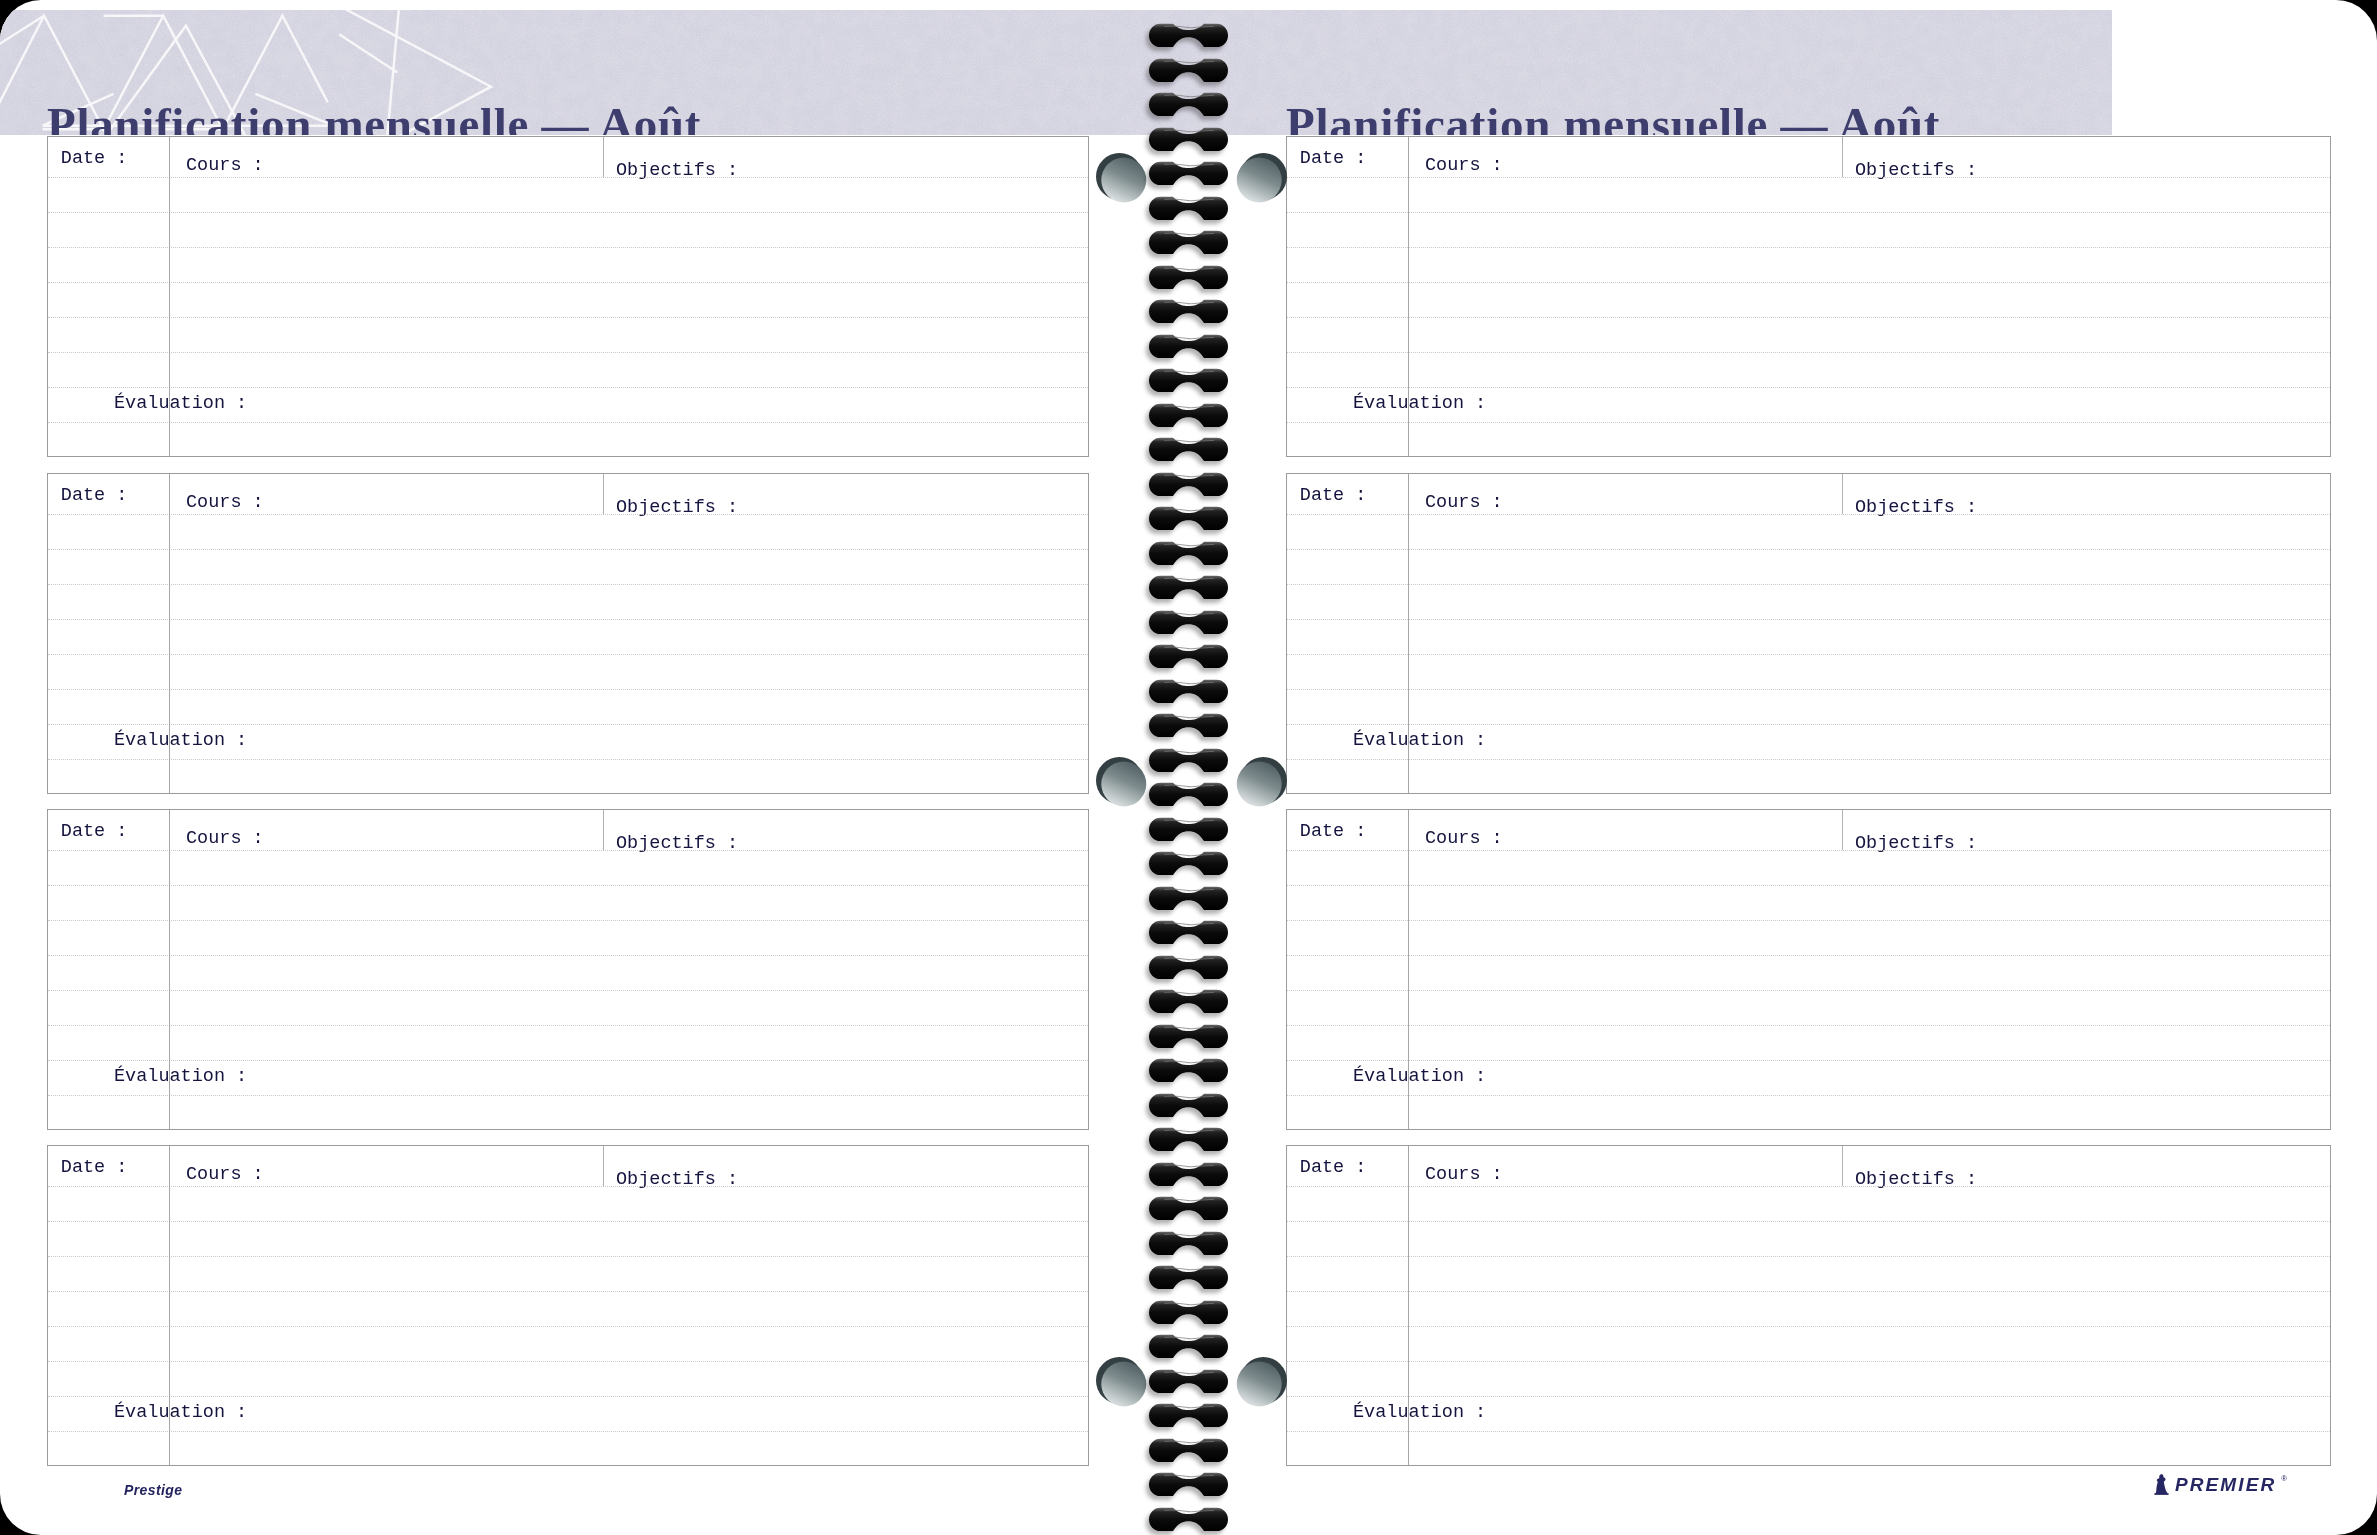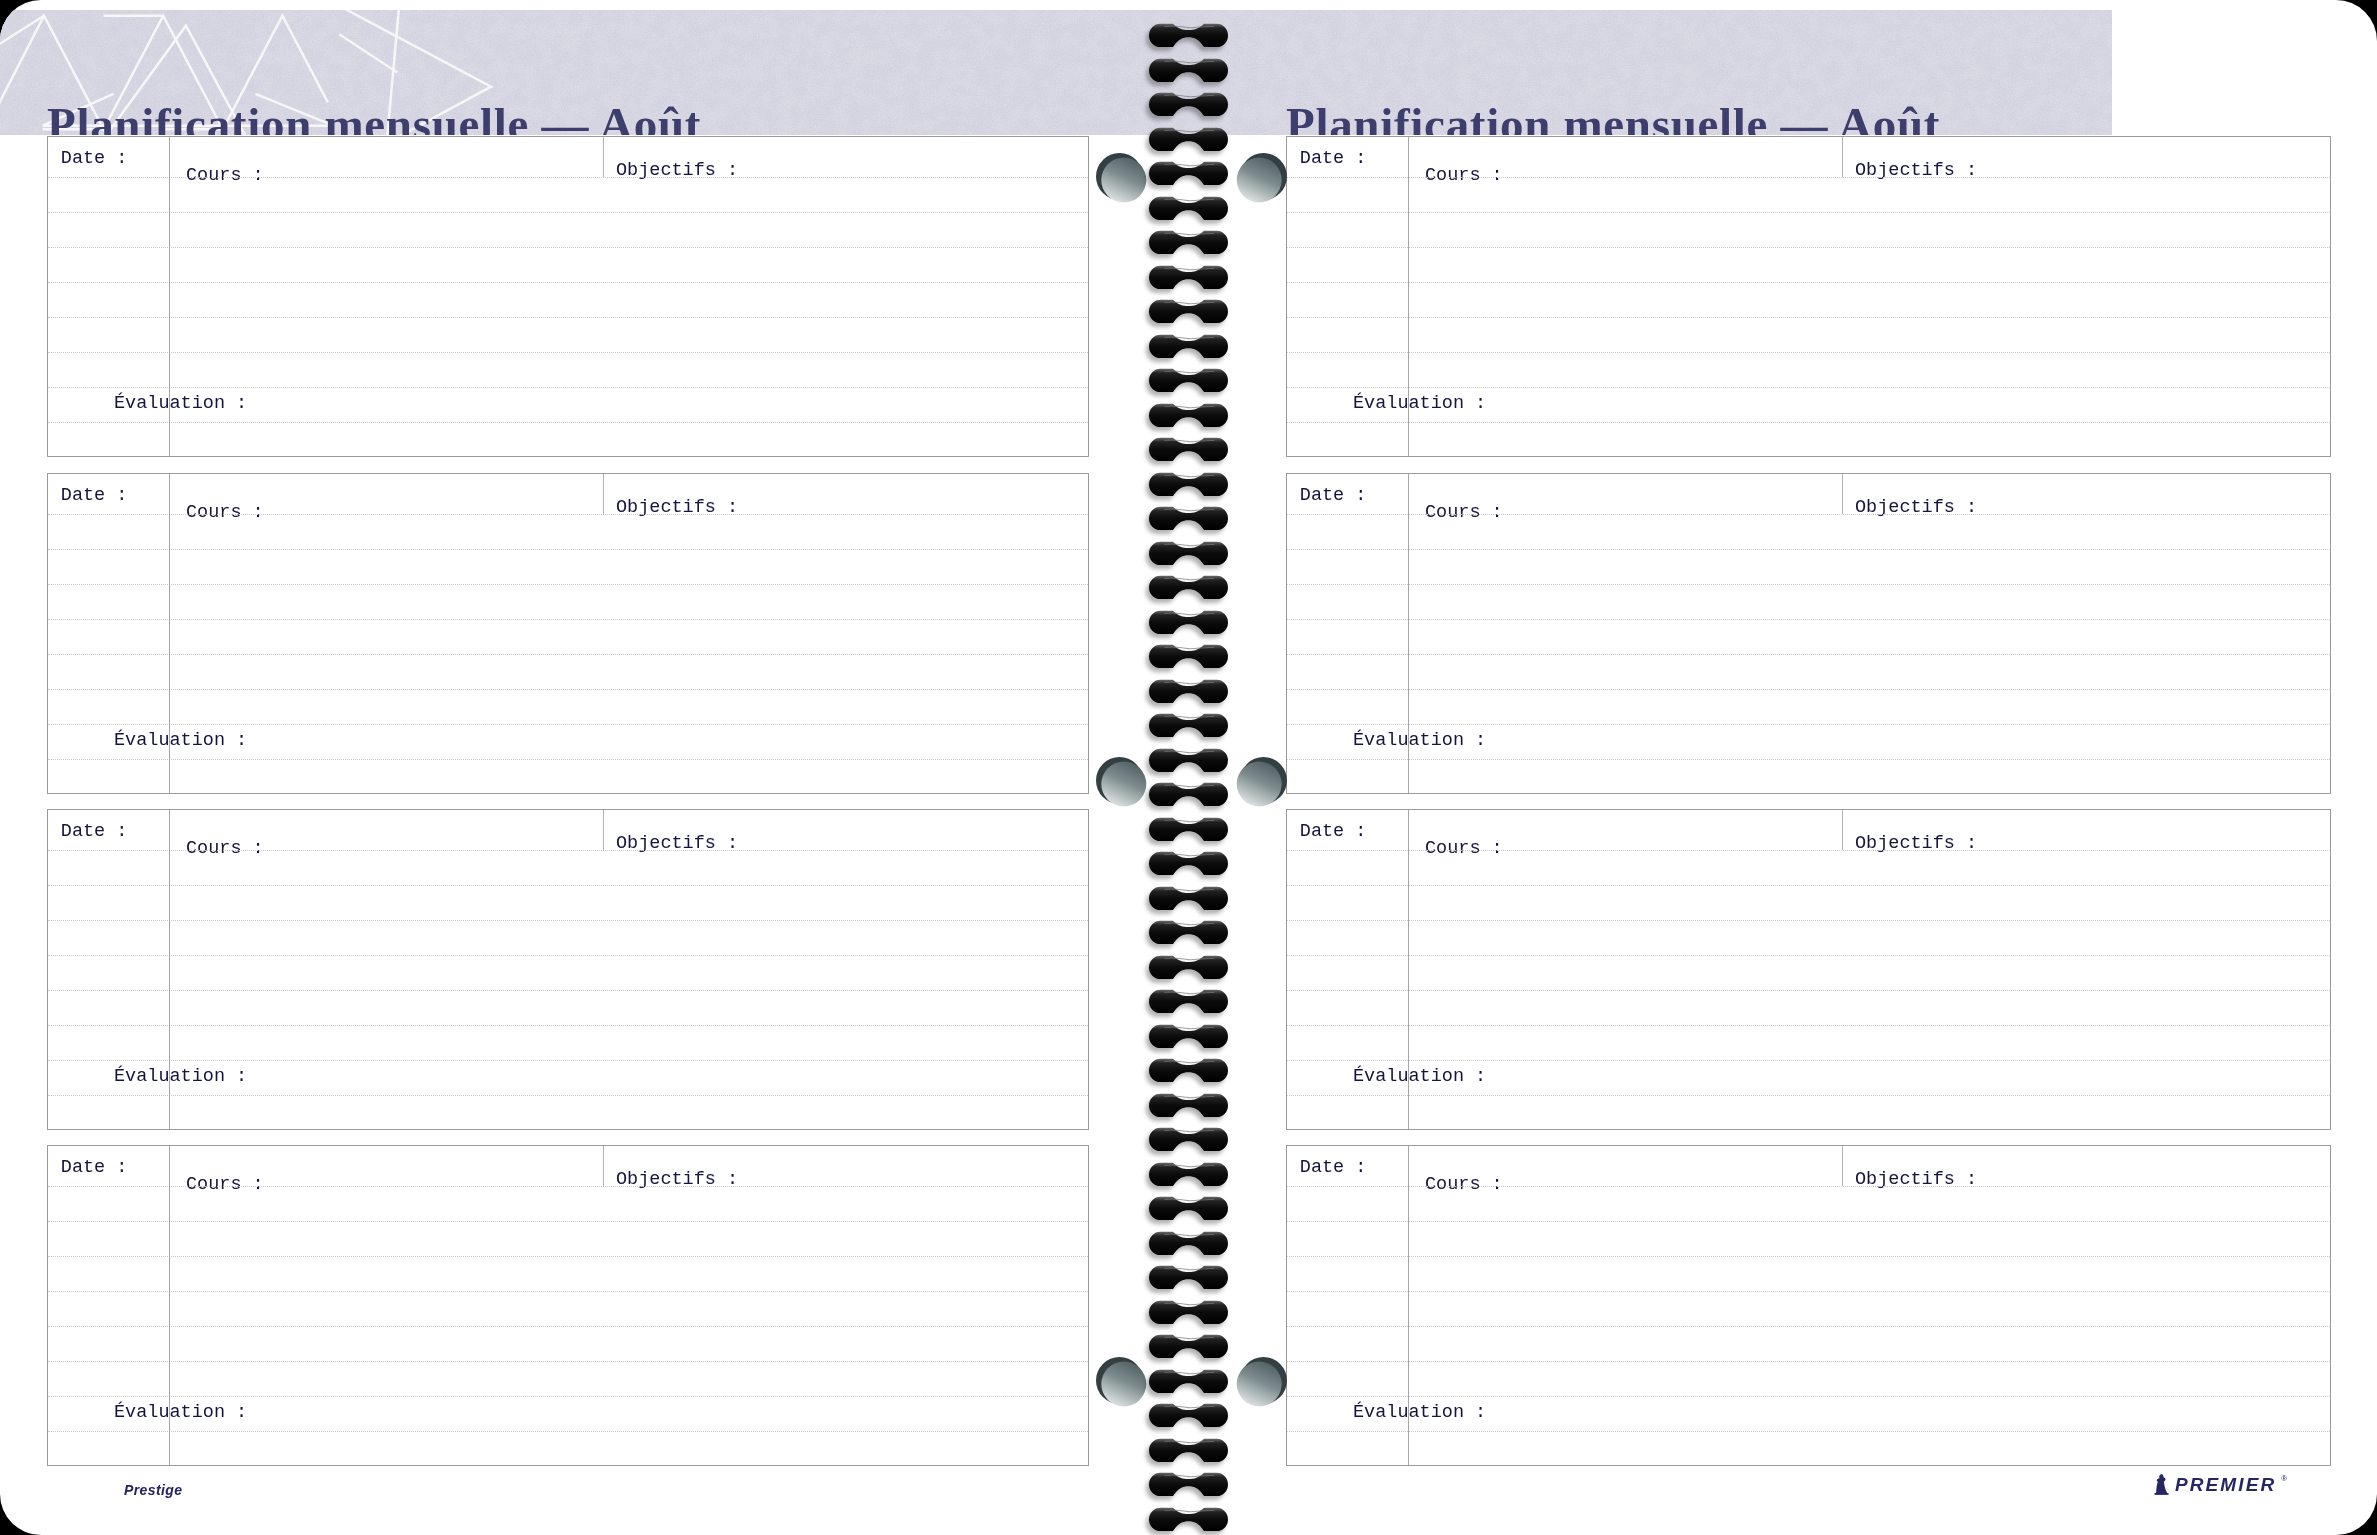--- a/index.html
+++ b/index.html
@@ -26,21 +26,21 @@
   .page-left  .block{left:47px;width:1042px;}
   .page-right .block{left:97px;width:1045px;}
   .block:nth-of-type(1){top:136px;}
   .block:nth-of-type(2){top:473px;}
   .block:nth-of-type(3){top:809px;}
   .block:nth-of-type(4){top:1145px;}
 
   .hdr{position:relative;height:40px;}
   .lbl{position:absolute;color:#14143f;font-size:18.5px;white-space:nowrap;}
   .l-date {left:12.8px; top:10.6px;}
-  .l-cours{left:138px;top:28px;}
+  .l-cours{left:138px;top:18px;}
   .l-obj  {left:568px;top:23px;}
   .obj-sep{position:absolute;left:555px;top:0;width:1.4px;height:40px;background:#b2b2b2;}
 
   .row{position:relative;height:35px;border-top:1.4px dotted #c9c9c9;box-sizing:border-box;}
   .l-eval{position:static;display:inline-block;margin-left:66px;line-height:32px;}
 
   .date-sep{position:absolute;left:121px;top:0;bottom:0;width:1.4px;background:#a6a6a6;}
 
   
   .spine{position:absolute;left:1149px;top:0;width:79px;height:1535px;z-index:6;}

